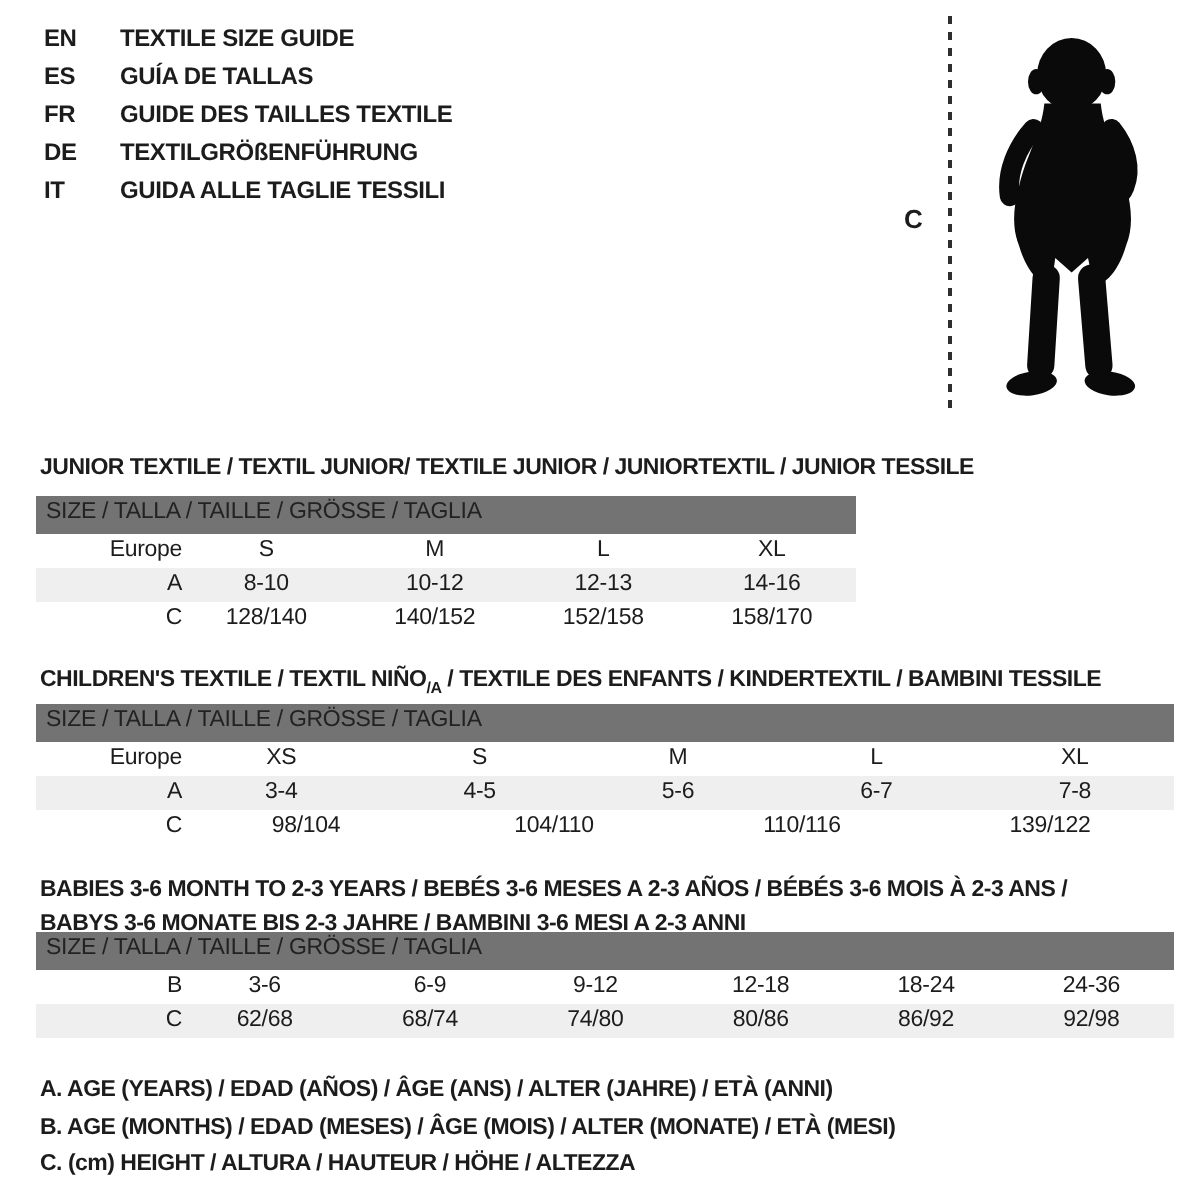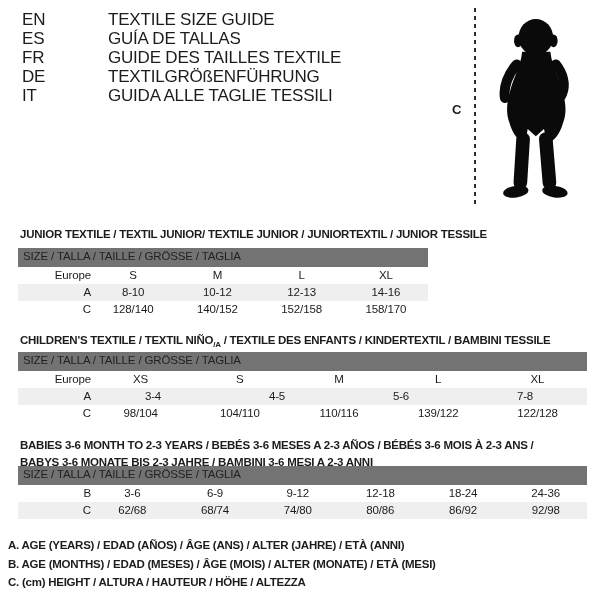--- a/index.html
+++ b/index.html
@@ -7,23 +7,23 @@
     width: 600px; height: 600px;
     background: #ffffff;
     font-family: "Liberation Sans", sans-serif;
     color: #1c1c1c;
     position: relative;
     overflow: hidden;
   }
 
   
   .lang-block { position: absolute; top: 10px; left: 22px; }
-  .lang-row { display: flex; font-weight: normal; font-size: 17px; line-height: 19px; letter-spacing: -0.2px; }
+  .lang-row { display: flex; font-weight: bold; font-size: 12px; line-height: 19px; letter-spacing: -0.2px; }
   .lang-code { width: 38px; flex: 0 0 38px; }
-  .lang-title { white-space: nowrap; margin-left: 48px; }
+  .lang-title { white-space: nowrap; }
 
   
   .figure { position: absolute; top: 4px; left: 450px; width: 150px; height: 208px; }
   .c-label { position: absolute; left: 2px; top: 98px; font-weight: bold; font-size: 13px; }
   .dash-line {
     position: absolute; left: 24px; top: 4px; height: 200px; width: 2px;
     background: repeating-linear-gradient(to bottom, #2e2e2e 0 4px, transparent 4px 8px);
   }
   .baby-svg { position: absolute; left: 34px; top: 2px; }
 
@@ -48,21 +48,21 @@
     background: #737373; height: 19px; line-height: 17px;
     padding-left: 5px; color: #222; font-weight: normal;
   }
   .trow { display: flex; height: 17px; line-height: 17.5px; }
   .trow.stripe { background: #efefef; }
   .cell { flex: 1; text-align: center; }
   .cell.rlabel { flex: 0 0 68px; text-align: right; padding-left: 5px; }
 
   
   .legend {
-    position: absolute; top: 536px; left: 8px;
+    position: absolute; top: 536px; left: 20px;
     font-weight: bold; font-size: 11.5px; line-height: 18.5px; letter-spacing: -0.25px;
   }
   .legend-line { white-space: nowrap; }
 </style>
 </head>
 <body>
 
 <div class="lang-block">
   <div class="lang-row">
     <span class="lang-code">EN</span>
@@ -142,29 +142,29 @@
     <div class="cell">S</div>
     <div class="cell">M</div>
     <div class="cell">L</div>
     <div class="cell">XL</div>
   </div>
   <div class="trow stripe">
     <div class="cell rlabel">A</div>
     <div class="cell">3-4</div>
     <div class="cell">4-5</div>
     <div class="cell">5-6</div>
+    <div class="cell">6-7</div>
     <div class="cell">7-8</div>
   </div>
   <div class="trow">
     <div class="cell rlabel">C</div>
     <div class="cell">98/104</div>
     <div class="cell">104/110</div>
     <div class="cell">110/116</div>
     <div class="cell">139/122</div>
-    <div class="cell">122/128</div>
   </div>
 </div>
 
 <div class="sec-title" id="sec3-title">
   <div>BABIES 3-6 MONTH TO 2-3 YEARS / BEBÉS 3-6 MESES A 2-3 AÑOS / BÉBÉS 3-6 MOIS À 2-3 ANS /</div>
   <div>BABYS 3-6 MONATE BIS 2-3 JAHRE / BAMBINI 3-6 MESI A 2-3 ANNI</div>
 </div>
 
 <div class="stable" id="table3">
   <div class="size-bar">SIZE / TALLA / TAILLE / GRÖSSE / TAGLIA</div>

